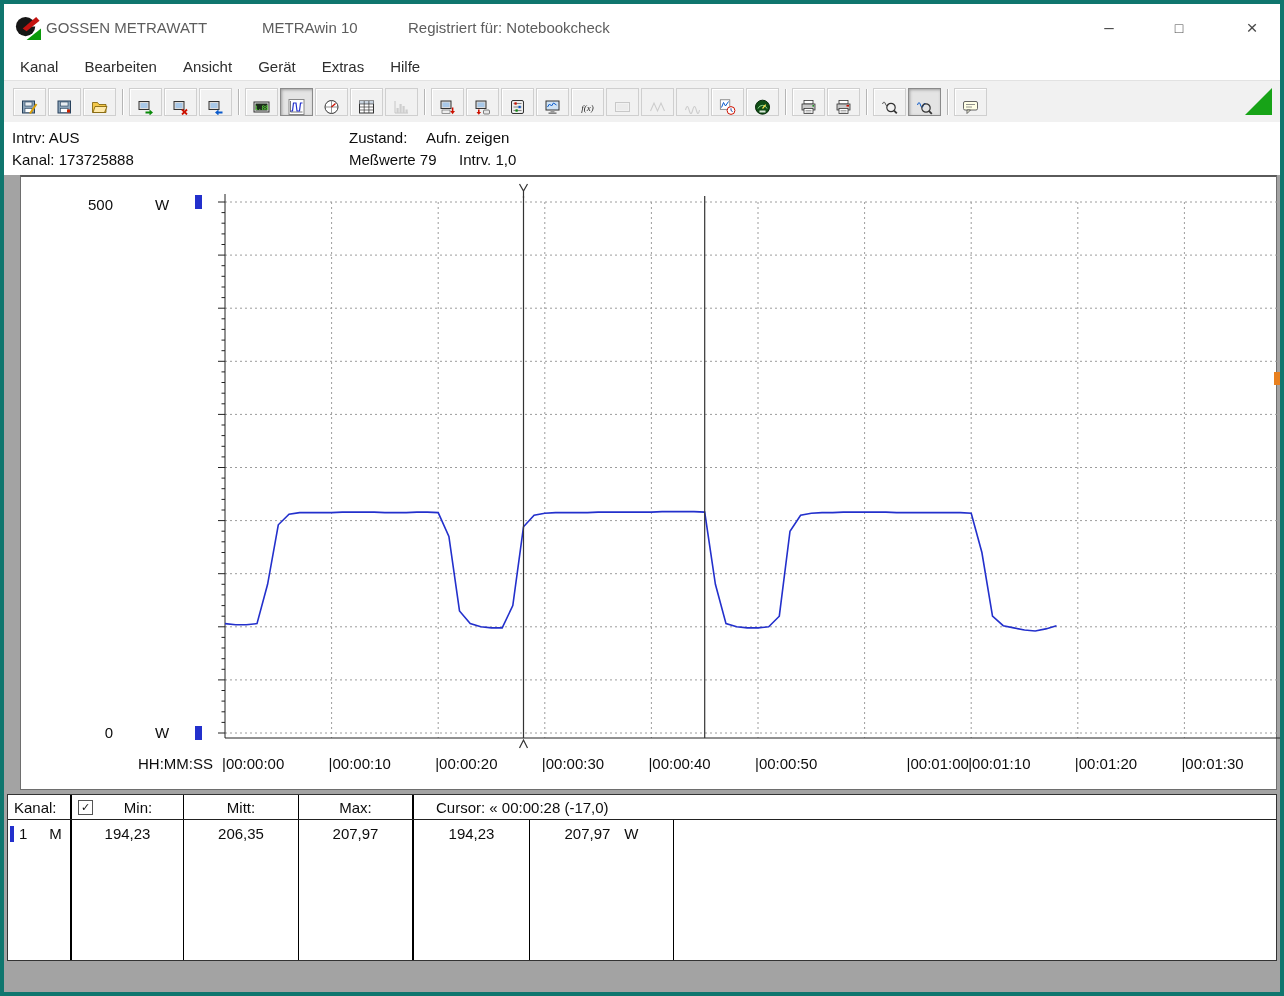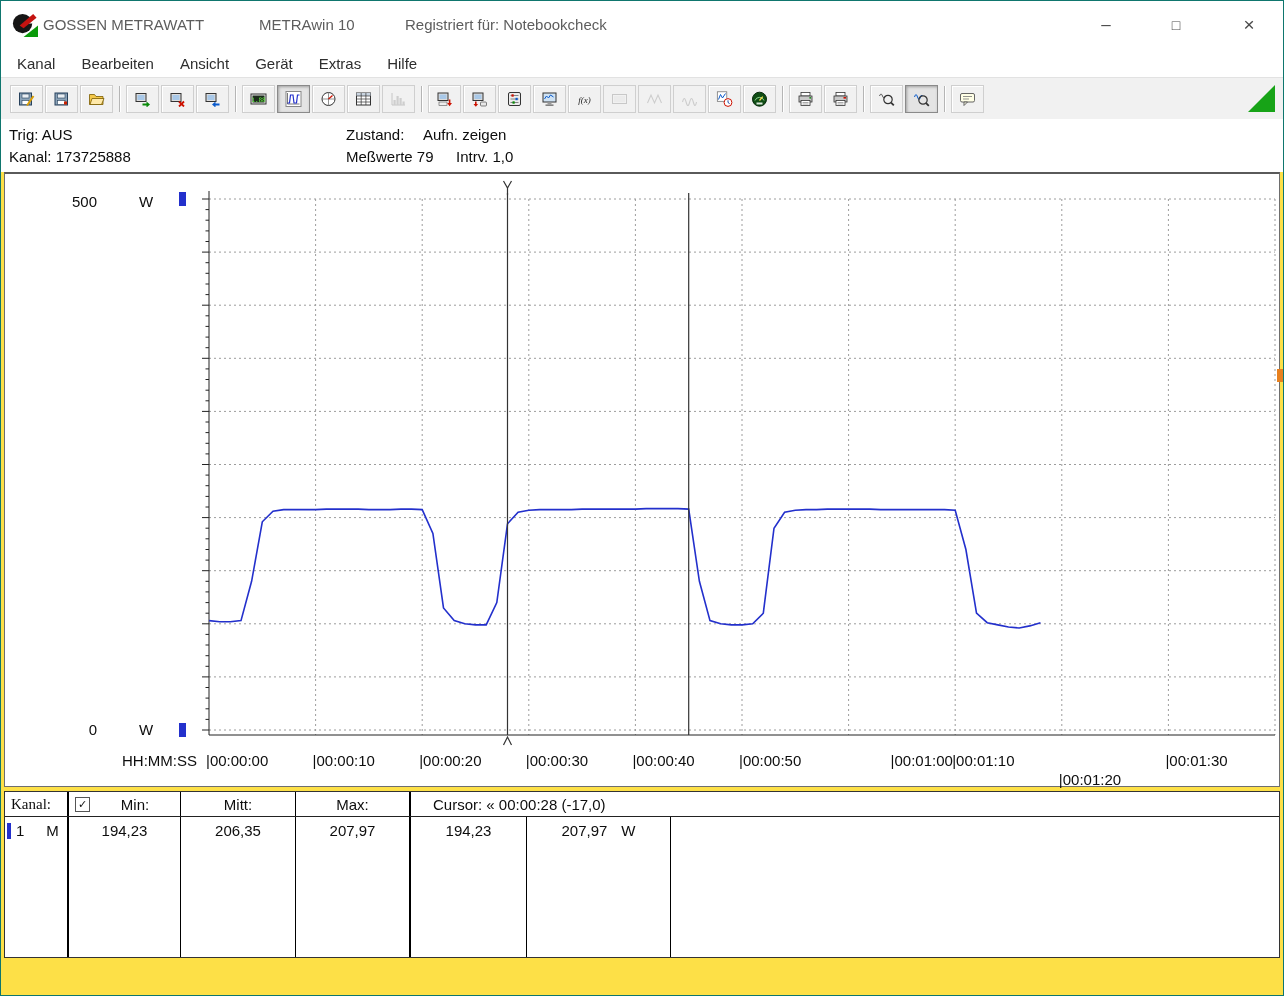--- a/index.html
+++ b/index.html
@@ -1,16 +1,16 @@
 <!DOCTYPE html>
 <html><head>
 <meta charset="utf-8">
 <style>
   html,body{margin:0;padding:0;background:#ddd;}
-  .window{position:relative;width:1284px;height:996px;background:#fde047;border:1px solid #0f766e;
+  .window{position:relative;width:1284px;height:996px;background:#a3a3a3;border:4px solid #0f766e;
           box-sizing:border-box;overflow:hidden;font-family:"Liberation Sans",sans-serif;}
 
   
   .titlebar{position:absolute;top:0;left:0;right:0;height:48px;background:#fff;}
   .logo{position:absolute;left:10px;top:10px;width:27px;height:27px;}
   .tt{position:absolute;top:15px;font-size:15px;color:#5d5d5d;white-space:nowrap;}
   .tt-brand{left:42px;}
   .tt-app{left:258px;}
   .tt-reg{left:404px;}
   .win-btn{position:absolute;top:0;width:44px;height:48px;display:flex;align-items:center;
@@ -19,58 +19,58 @@
 
   
   .menubar{position:absolute;top:48px;left:0;right:0;height:28px;background:#fff;display:flex;
            align-items:center;font-size:15px;color:#2e2e2e;padding-left:3px;}
   .menu-item{padding:0 13px;cursor:default;}
 
   
   .toolbar{position:absolute;top:76px;left:0;right:0;height:42px;background:#f1f1f1;
            border-top:1px solid #e2e2e2;display:flex;align-items:center;padding-left:8px;box-sizing:border-box;}
   .tb-btn{width:33px;height:28px;margin:0 1px;padding:0;background:#f1f1f1;border:1px solid #cfcfcf;
-          box-shadow:inset 1px 1px 0 #fff;display:flex;align-items:center;justify-content:center;}
+          box-shadow:inset 1px 1px 0 #fff;display:flex;align-items:flex-end;justify-content:center;}
   .tb-btn.pressed{border:1px solid #8a8a8a;background:#e4e4e4;box-shadow:inset 1px 1px 3px rgba(0,0,0,.3);}
   .tb-btn.disabled{box-shadow:none;}
   .tb-btn.disabled .ticon{opacity:.38;filter:grayscale(1);}
   .tb-sep{width:1px;height:26px;background:#b5b5b5;box-shadow:1px 0 0 #fff;margin:0 5px;}
   .ticon{width:17px;height:16px;display:block;}
   .ticon svg{width:17px;height:16px;display:block;}
   .green-tri{position:absolute;right:8px;top:84px;width:0;height:0;
              border-left:27px solid transparent;border-bottom:27px solid #17a317;}
 
   
   .status-row{position:absolute;top:118px;left:0;right:0;height:53px;background:#fff;font-size:15px;color:#0d0d0d;}
   .status-row span{position:absolute;white-space:nowrap;}
   .sp-trig{left:8px;top:7px;} .sp-kanal{left:8px;top:29px;}
   .sp-zl{left:345px;top:7px;} .sp-zv{left:422px;top:7px;}
   .sp-mw{left:345px;top:29px;} .sp-iv{left:455px;top:29px;}
 
   
-  .chart-panel{position:absolute;top:171px;left:3px;right:3px;height:615px;background:#fff;
+  .chart-panel{position:absolute;top:171px;left:16px;right:3px;height:615px;background:#fff;
                border:1px solid #6e6e6e;border-top:2px solid #5a5a5a;box-sizing:border-box;}
   .chart-panel .ylab{position:absolute;width:44px;text-align:right;font-size:15px;color:#0d0d0d;}
   .chart-panel .yunit{position:absolute;font-size:15px;color:#0d0d0d;}
   .ch-marker{position:absolute;left:174px;width:7px;height:14px;background:#2330cc;}
   #plot-svg{position:absolute;left:196px;top:5px;}
   .grid{stroke:#9c9c9c;stroke-width:1;stroke-dasharray:2 3;}
   .axis{stroke:#222;stroke-width:1;}
   .cursor{stroke:#333;stroke-width:1.2;}
   .xaxis-title{position:absolute;left:100px;top:578px;width:92px;text-align:right;font-size:15px;color:#0d0d0d;}
   .xlab{position:absolute;top:578px;font-size:15px;color:#0d0d0d;white-space:nowrap;}
   .edge-marker{position:absolute;right:0;top:368px;width:6px;height:13px;background:#e8801e;}
 
   
   .table-panel{position:absolute;top:790px;left:3px;right:3px;height:167px;background:#fff;
                border:1px solid #333;box-sizing:border-box;font-size:15px;color:#0d0d0d;}
   .tp-header{display:grid;grid-template-columns:64px 112px 115px 115px 1fr;height:24px;
              border-bottom:1px solid #222;align-items:center;}
   .tp-header>div{height:100%;display:flex;align-items:center;box-sizing:border-box;}
-  .h-kanal{padding-left:6px;border-right:2px solid #000;font-family:Liberation Serif, serif;}
+  .h-kanal{padding-left:6px;border-right:2px solid #000;}
   .h-min{border-right:1px solid #000;}
   .h-min .lbl{flex:1;text-align:center;}
   .h-mitt{justify-content:center;border-right:1px solid #000;}
   .h-max{justify-content:center;border-right:2px solid #000;}
   .h-cursor{padding-left:22px;}
   .cb{width:13px;height:13px;border:1px solid #555;background:#fff;margin-left:6px;
       display:inline-flex;align-items:center;justify-content:center;font-size:11px;line-height:1;}
   .tp-body{display:grid;grid-template-columns:64px 112px 115px 115px 116px 144px 1fr;height:calc(100% - 25px);}
   .tp-body>div{box-sizing:border-box;padding-top:5px;text-align:center;}
   .b1{border-right:2px solid #000;display:flex;align-items:flex-start;padding-top:5px;text-align:left;}
@@ -365,21 +365,21 @@
             <rect x="1" y="2.5" width="14" height="8.5" rx="1.5" fill="#ffffe6" stroke="#555" stroke-width="0.9"></rect>
             <path d="M4.5 11 v3.5 l3.5 -3.5 z" fill="#ffffe6" stroke="#555" stroke-width="0.9"></path>
             <path d="M3.5 5.5 h9 M3.5 8 h6" stroke="#777" stroke-width="0.8"></path>
           </svg>
         </span>
       </button>
     </div>
   <div class="green-tri"></div>
 
   <div class="status-row">
-    <span class="sp-trig">Trig: AUS</span>
+    <span class="sp-trig">Intrv: AUS</span>
     <span class="sp-kanal">Kanal: 173725888</span>
     <span class="sp-zl">Zustand:</span>
     <span class="sp-zv">Aufn. zeigen</span>
     <span class="sp-mw">Meßwerte 79</span>
     <span class="sp-iv">Intrv. 1,0</span>
   </div>
 
   <div class="chart-panel">
     <span class="ylab" style="left:48px;top:19px;">500</span>
     <span class="yunit" style="left:134px;top:19px;">W</span>
@@ -471,21 +471,21 @@
     <span class="xaxis-title">HH:MM:SS</span>
     <div>
         <span class="xlab" style="left: 201px;">|00:00:00</span>
         <span class="xlab" style="left: 307.6px;">|00:00:10</span>
         <span class="xlab" style="left: 414.2px;">|00:00:20</span>
         <span class="xlab" style="left: 520.8px;">|00:00:30</span>
         <span class="xlab" style="left: 627.4px;">|00:00:40</span>
         <span class="xlab" style="left: 734px;">|00:00:50</span>
         <span class="xlab" style="left: 840.6px; margin-left: 45px;">|00:01:00</span>
         <span class="xlab" style="left: 947.2px;">|00:01:10</span>
-        <span class="xlab" style="left: 1053.8px; margin-top: 19px;">|00:01:20</span>
+        <span class="xlab" style="left: 1053.8px;">|00:01:20</span>
         <span class="xlab" style="left: 1160.4px;">|00:01:30</span>
       </div>
   </div>
   <div class="edge-marker"></div>
 
   <div class="table-panel">
     <div class="tp-header">
       <div class="h-kanal">Kanal:</div>
       <div class="h-min">
         <span class="cb">✓</span>

